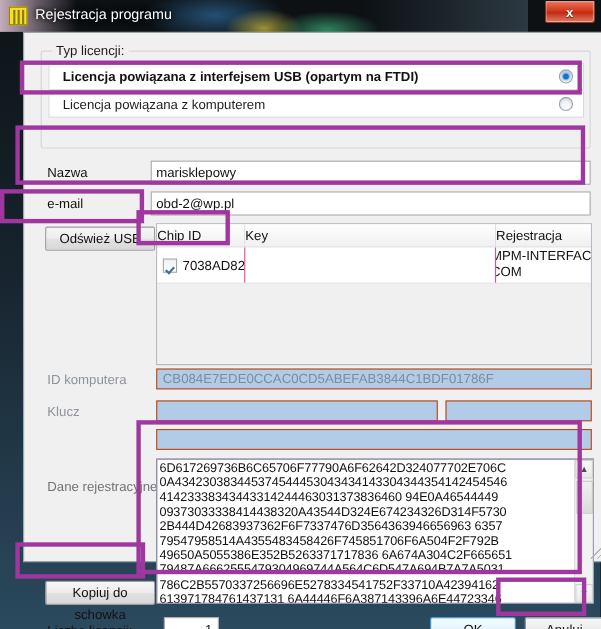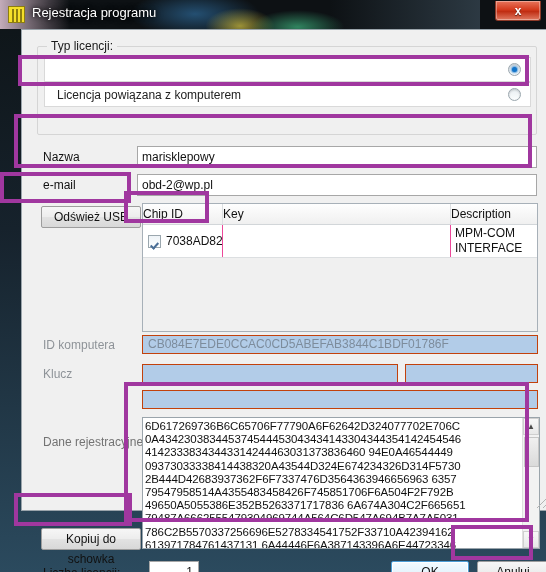--- a/index.html
+++ b/index.html
@@ -248,21 +248,21 @@
     overflow: hidden;
     display: flex;
     align-items: center;
   }
   .td.c-chip { width: 80px; padding-left: 5px; }
   .td.c-key  { width: 228px; }
   .td.c-desc {
     width: 86px; border-right: none;
     padding-left: 4px;
     align-items: flex-start;
-    flex-direction: column;
+    flex-direction: row;
     justify-content: center;
     line-height: 15px;
   }
   .chk {
     width: 13px; height: 13px;
     background: linear-gradient(to bottom, #eef3f7, #fdfefe);
     border: 1px solid #9ba7ae;
     position: relative;
     flex: 0 0 auto;
     margin-right: 5px;
@@ -427,20 +427,21 @@
     <div class="win-title">Rejestracja programu</div>
     <div class="close-btn">x</div>
   </div>
 
   <div id="client">
 
     <div class="group">
       <div class="group-title">Typ licencji:</div>
 
       <div class="radio-row first">
+        <span class="radio-label">Licencja powiązana z interfejsem USB (opartym na FTDI)</span>
         <span class="radio checked"></span>
       </div>
 
       <div class="radio-row second">
         <span class="radio-label">Licencja powiązana z komputerem</span>
         <span class="radio"></span>
       </div>
     </div>
 
     <div class="field-row" style="top:116px;width:500px;">
@@ -452,21 +453,21 @@
       <span class="field-label">e-mail</span>
       <input class="field-input" value="obd-2@wp.pl" style="">
     </div>
 
     <div class="btn" id="refresh-usb">Odśwież USB</div>
 
     <div id="chip-table">
       <div class="th-row">
         <div class="th c-chip">Chip ID</div>
         <div class="th c-key">Key</div>
-        <div class="th c-desc">Description</div>
+        <div class="th c-desc">Rejestracja</div>
       </div>
       <div class="tr">
         <div class="td c-chip">
           <span class="chk"></span>
           <span>7038AD82</span>
         </div>
         <div class="td c-key"></div>
         <div class="td c-desc">
           <span>MPM-COM</span>
           <span>INTERFACE</span>

